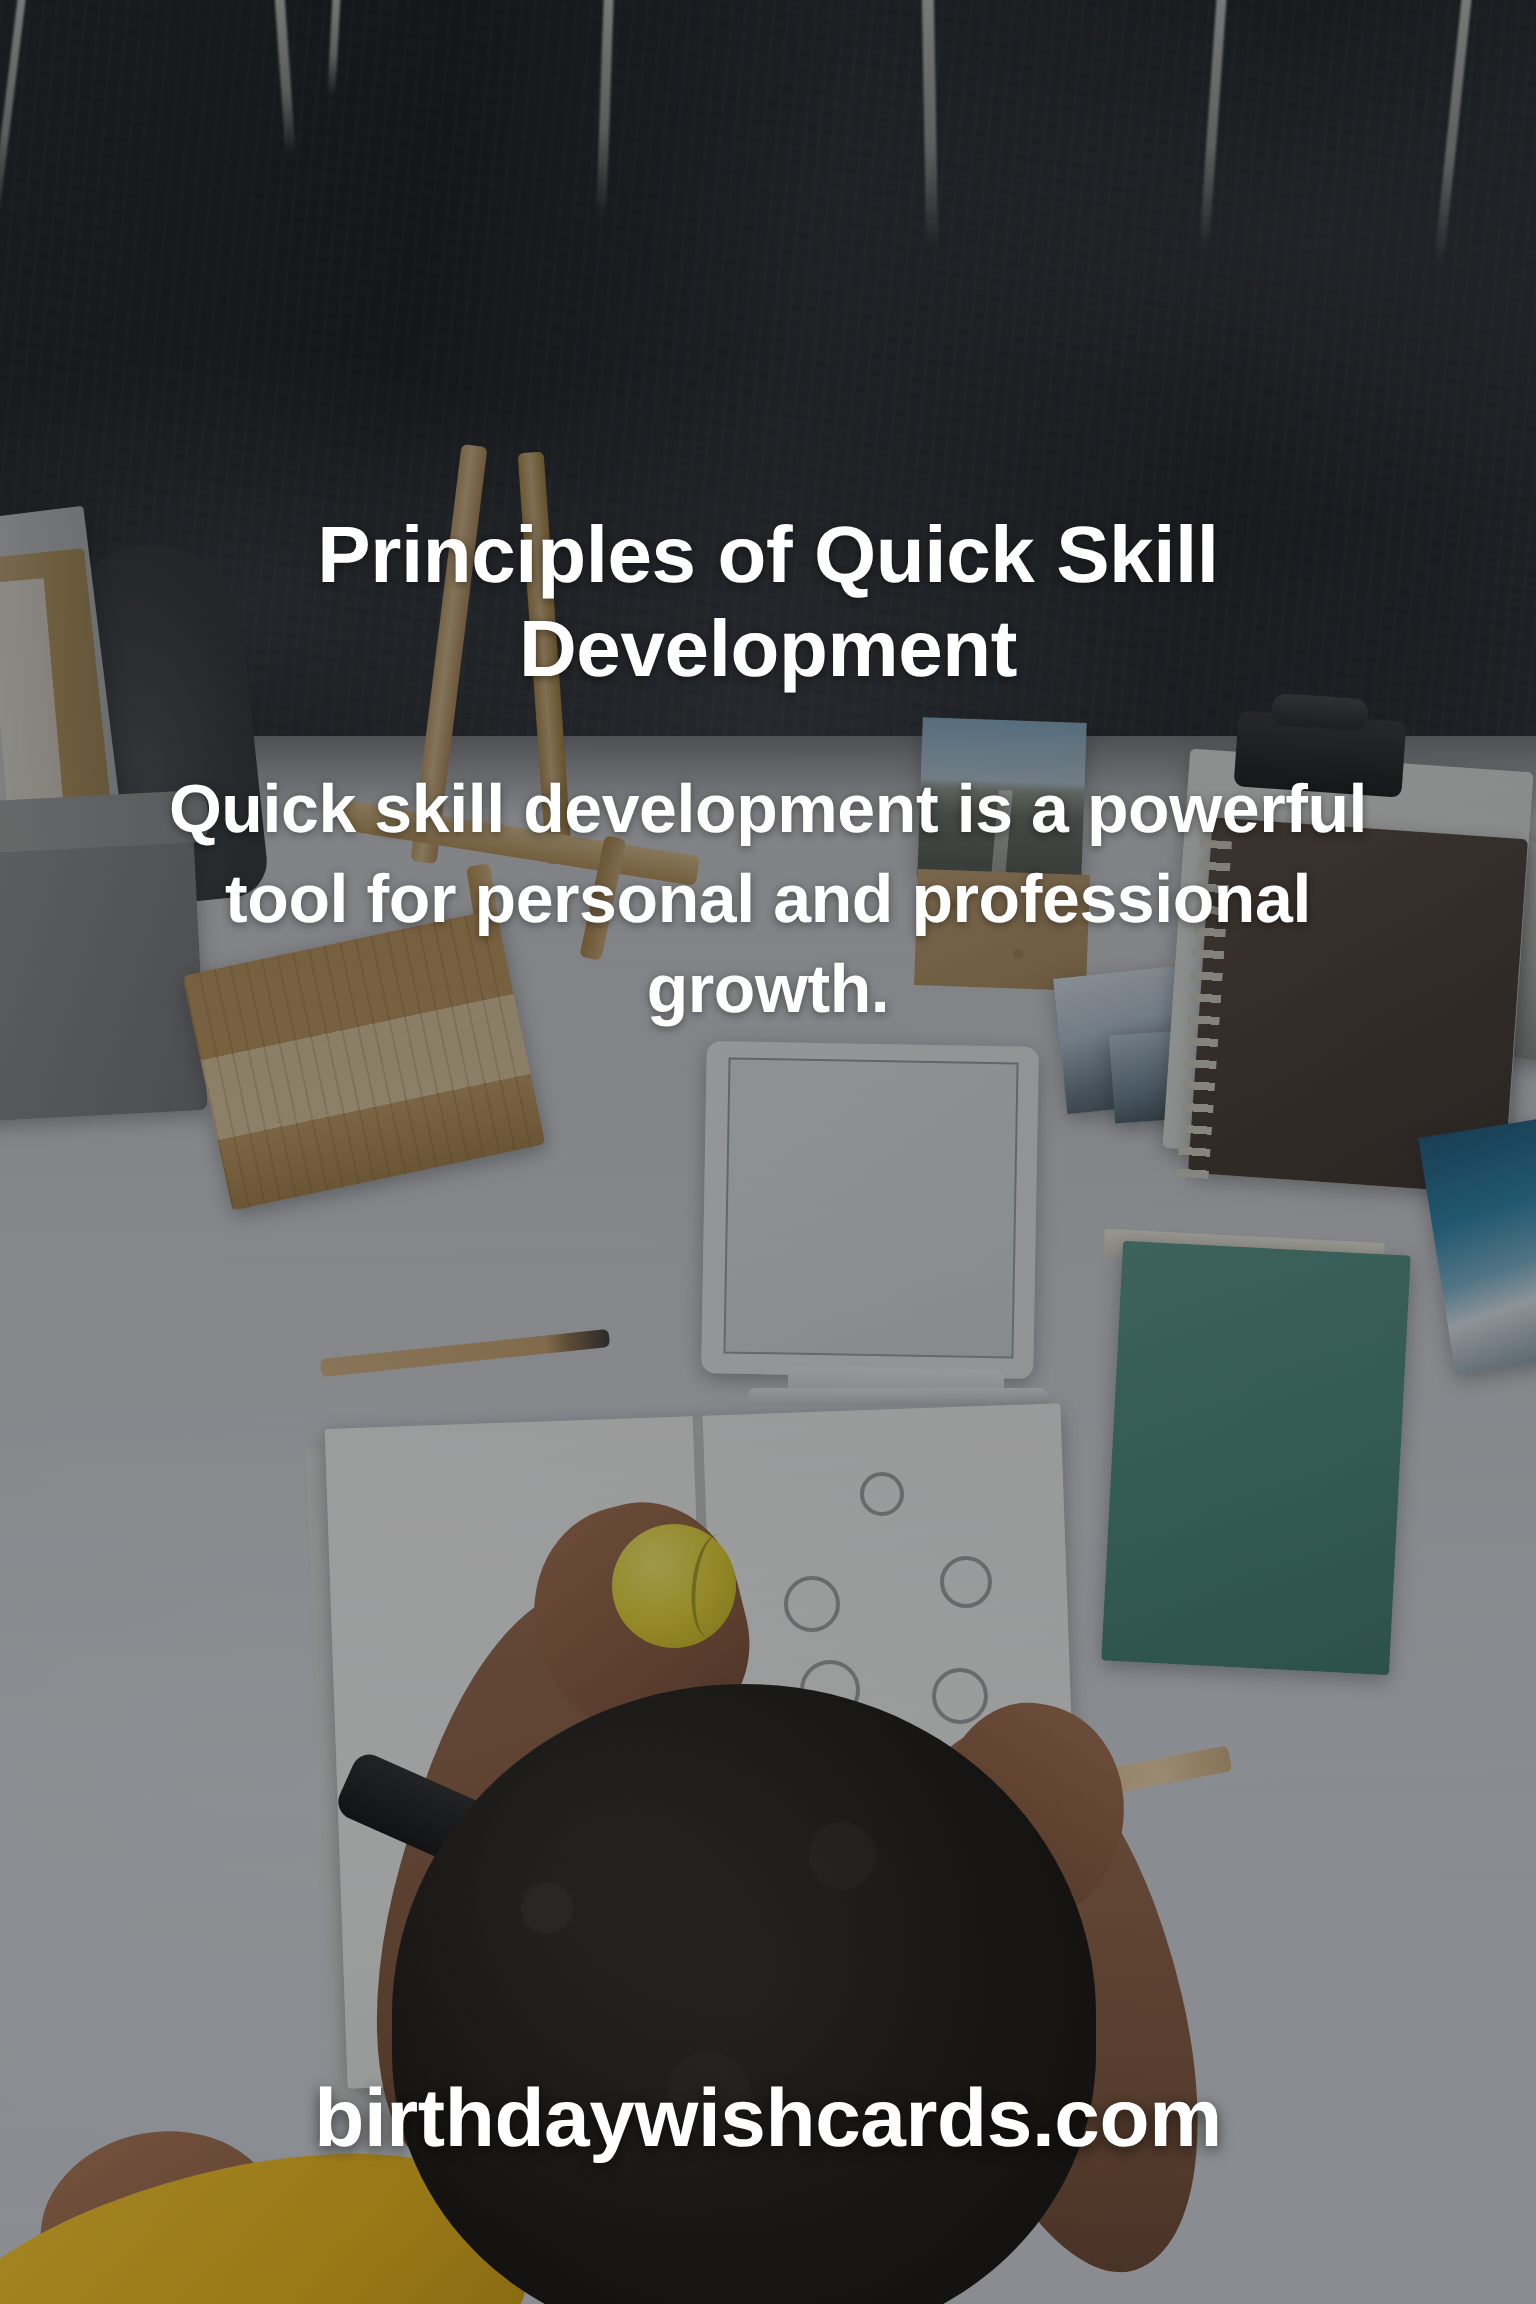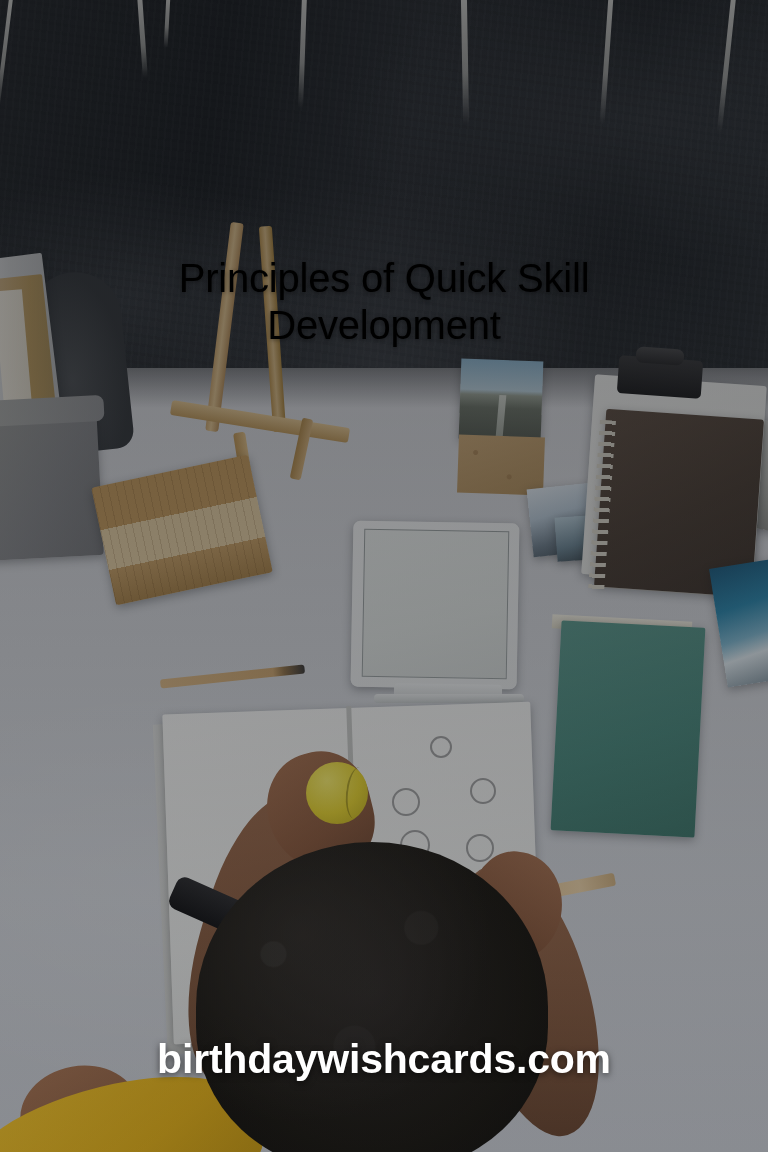--- a/index.html
+++ b/index.html
@@ -366,23 +366,23 @@
        rgba(18,20,24,.34) 100%);
   }
 
   
   .text-layer{ position:absolute; inset:0; }
 
   .title{
     position:absolute;
     left:64px; top:255px; width:640px;
     text-align:center;
-    color:#000000;
+    color:#ffffff;
     font-size:40px;
-    font-weight:normal;
+    font-weight:bold;
     line-height:1.17;
     letter-spacing:-.2px;
     text-shadow:0 1px 4px rgba(0,0,0,.42);
   }
   .subtitle{
     position:absolute;
     left:64px; top:383px; width:640px;
     text-align:center;
     color:#fff;
     font-size:34px;
@@ -484,17 +484,18 @@
     <div class="obj neck"></div>
     <div class="obj shirt"></div>
     <div class="obj hair"></div>
   </div>
 
   <div class="overlay"></div>
 
   <div class="text-layer">
     <div class="title">Principles of Quick Skill Development</div>
 
+    <div class="subtitle">Quick skill development is a powerful tool for personal and professional growth.</div>
 
     <div class="footer">birthdaywishcards.com</div>
   </div>
 
 </div>
 
 </body></html>

